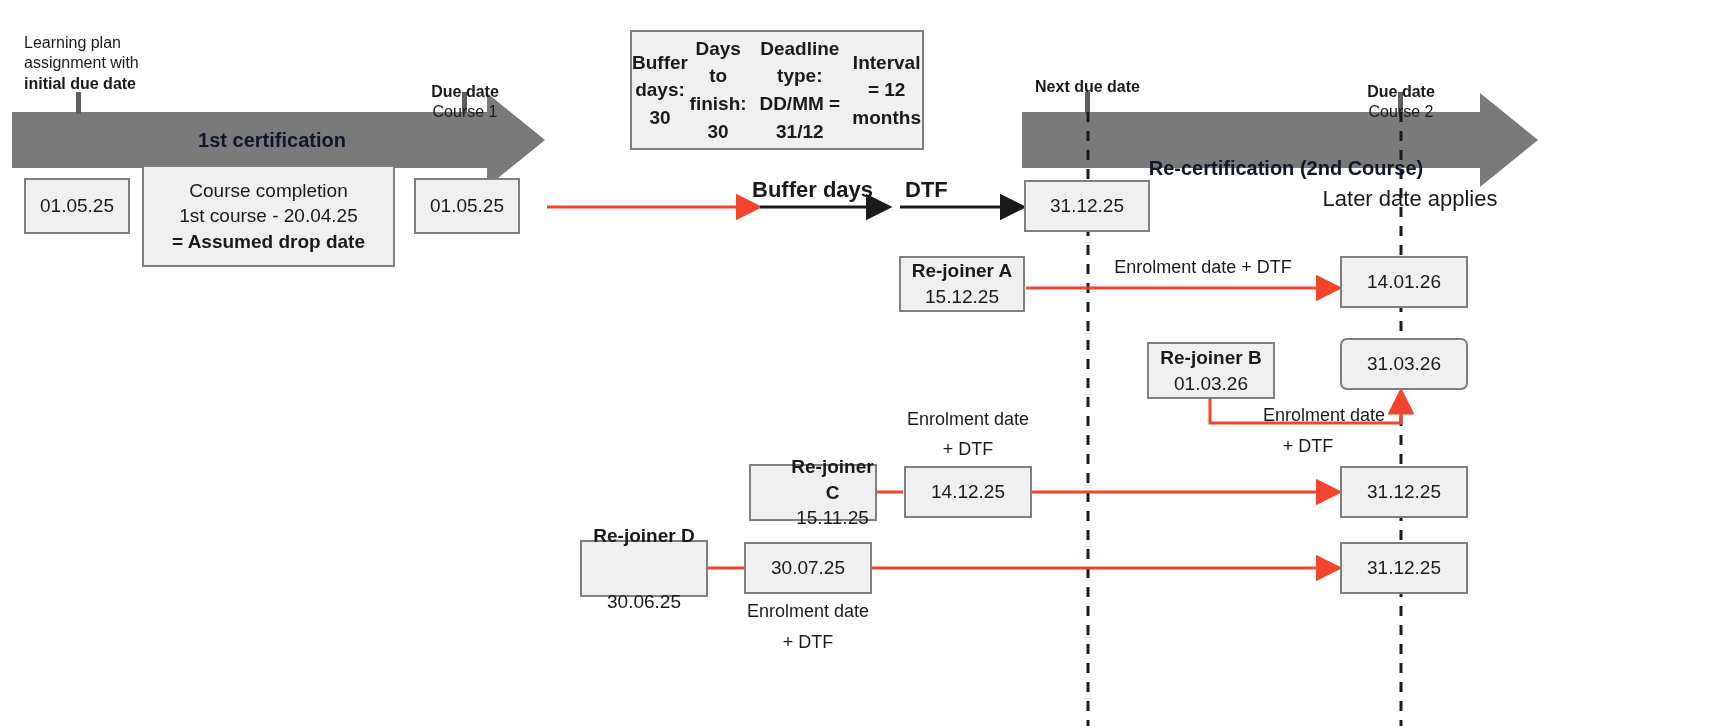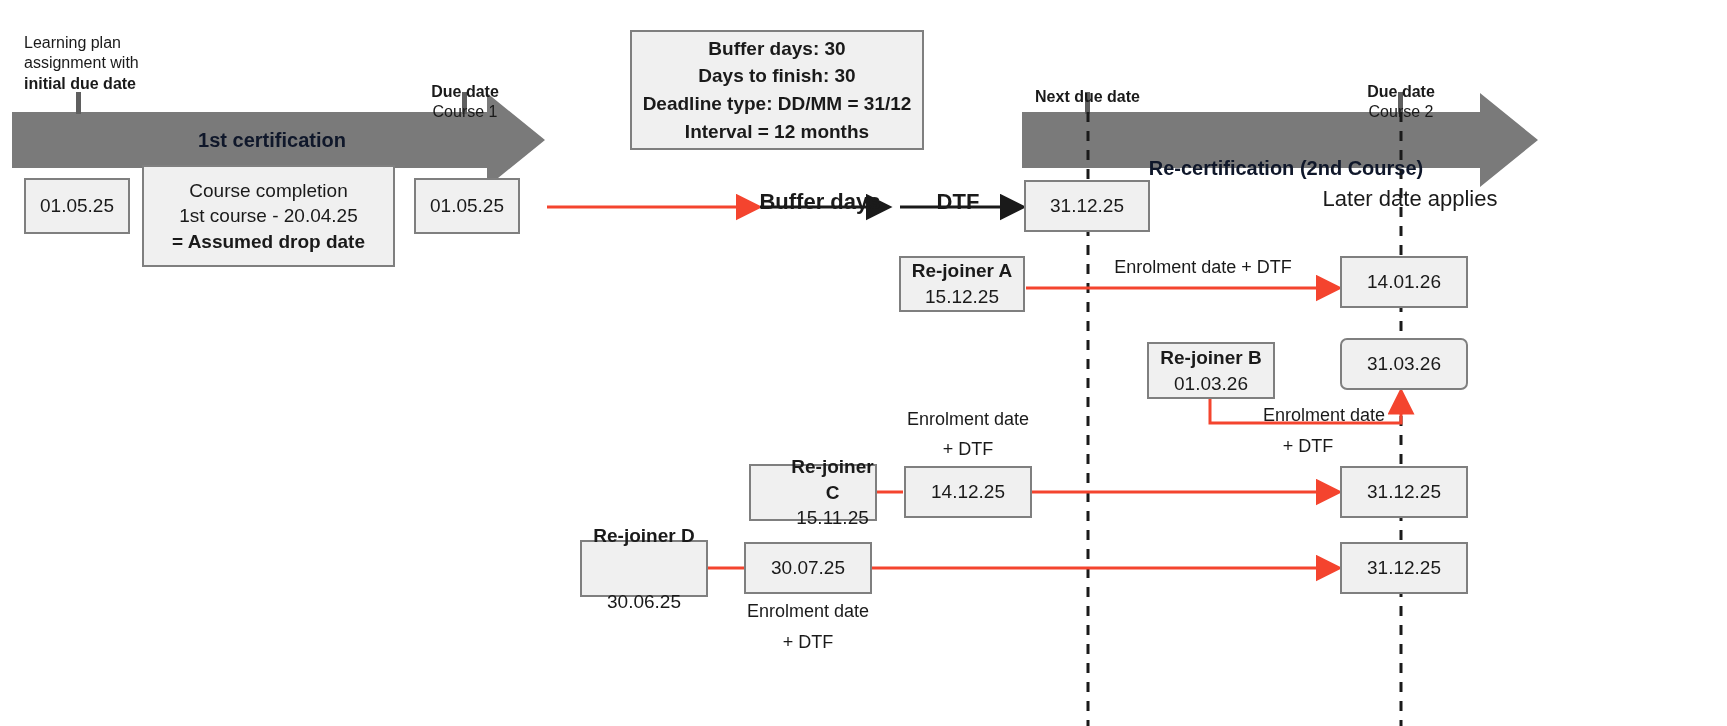--- a/index.html
+++ b/index.html
@@ -36,21 +36,20 @@
   }
   .box .b { font-weight: bold; }
 
   
   .info-box {
     position: absolute;
     background: #f0f0f0;
     border: 2px solid #7f7f7f;
     box-sizing: border-box;
     display: flex;
-    flex-direction: column;
     align-items: center;
     justify-content: center;
     font-weight: bold;
     font-size: 19px;
     line-height: 1.45;
     color: #1a1a1a;
     text-align: center;
   }
   .bar-label {
     position: absolute;
@@ -77,22 +76,21 @@
     position: absolute;
     font-size: 18px;
     color: #1a1a1a;
     text-align: center;
   }
   .lbl-strong {
     position: absolute;
     font-size: 22px;
     font-weight: bold;
     color: #1a1a1a;
-    text-align: center;
-    margin-top: 12px;
+    text-align: left;
   }
   .lbl-later {
     position: absolute;
     font-size: 22px;
     color: #1a1a1a;
     text-align: center;
   }
 
   svg.overlay {
     position: absolute;
@@ -158,21 +156,21 @@
     <div>Learning plan</div>
     <div>assignment with</div>
     <div class="b">initial due date</div>
   </div>
 
   <div class="cap c" style="left:400px; top:47px; width:130px;">
     <div class="b">Due date</div>
     <div>Course 1</div>
   </div>
 
-  <div class="cap c" style="left:1010px; top:52px; width:155px;">
+  <div class="cap c" style="left:1010px; top:42px; width:155px;">
     <div class="b">Next due date</div>
   </div>
 
   <div class="cap c" style="left:1335px; top:47px; width:132px;">
     <div class="b">Due date</div>
     <div>Course 2</div>
   </div>
 
   <div class="info-box" style="left:630px; top:30px; width:294px; height:120px;">
     <div>Buffer days: 30</div>

